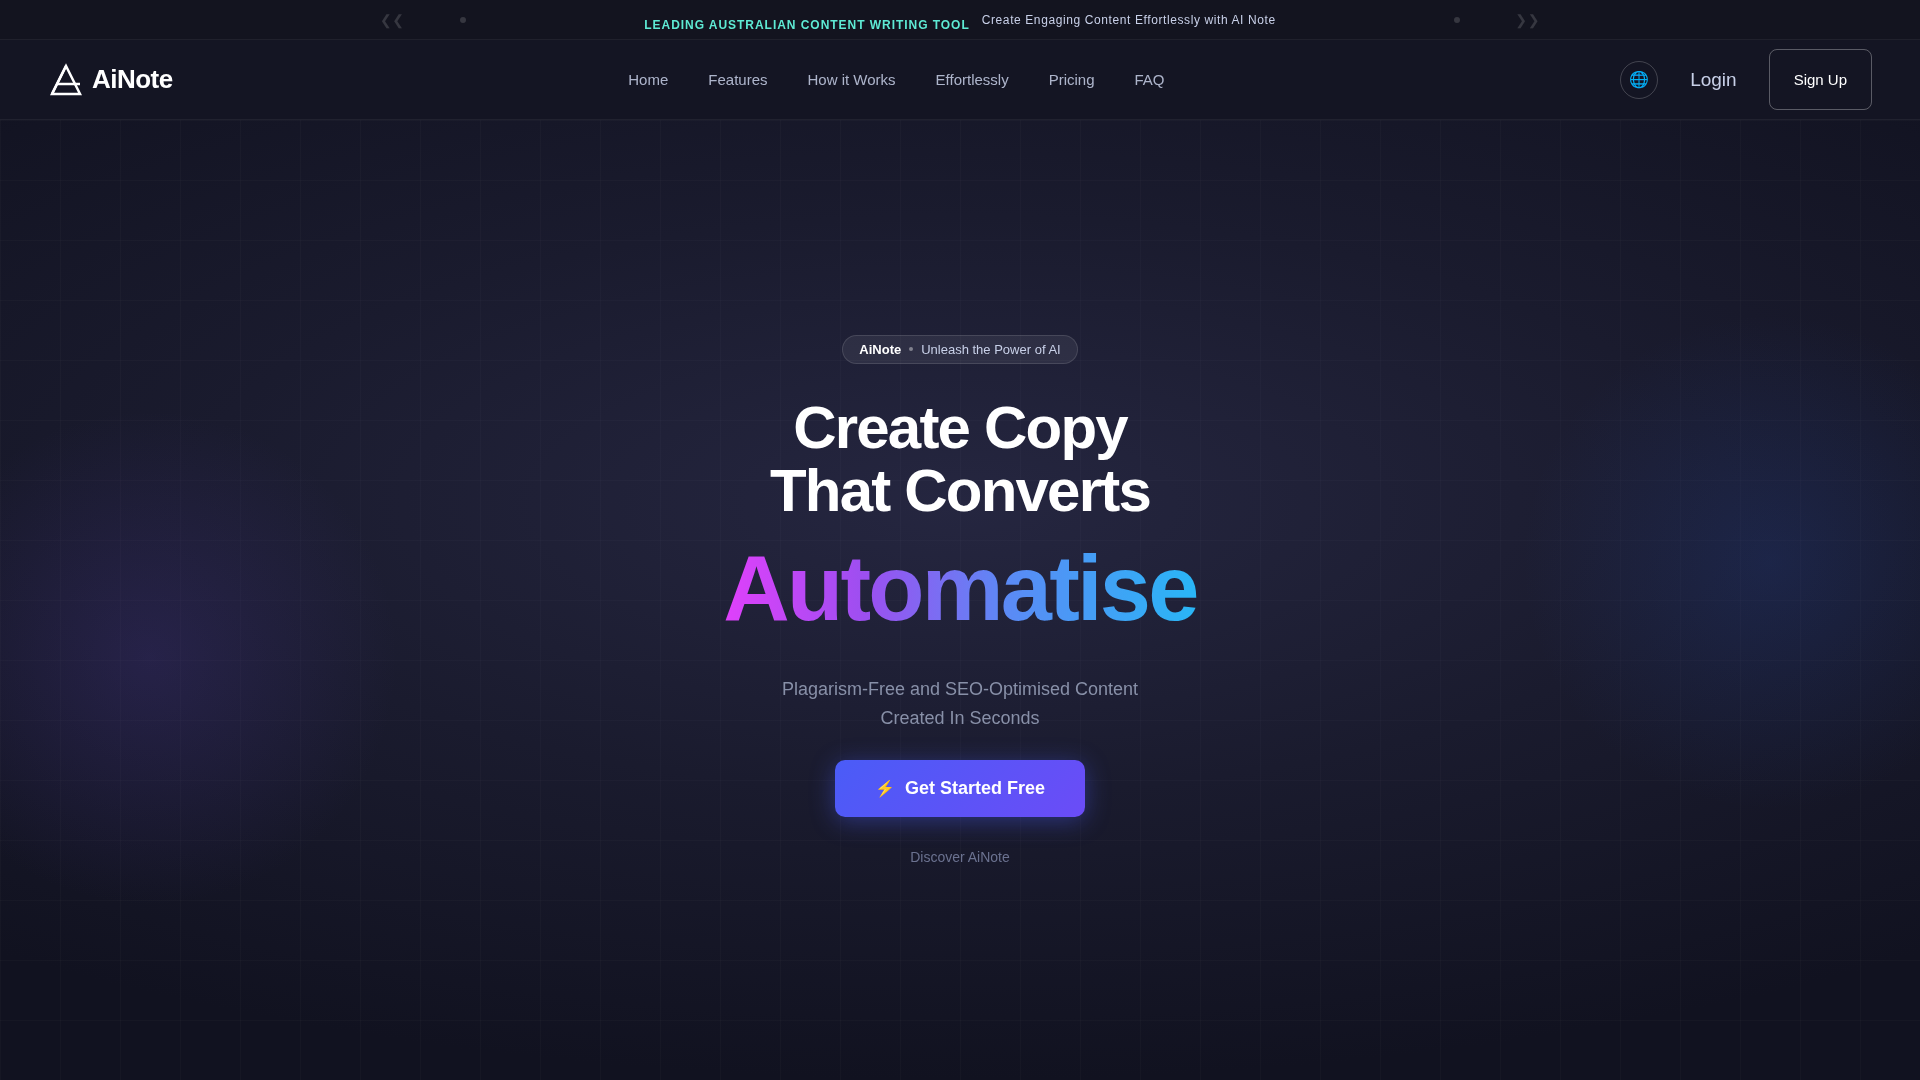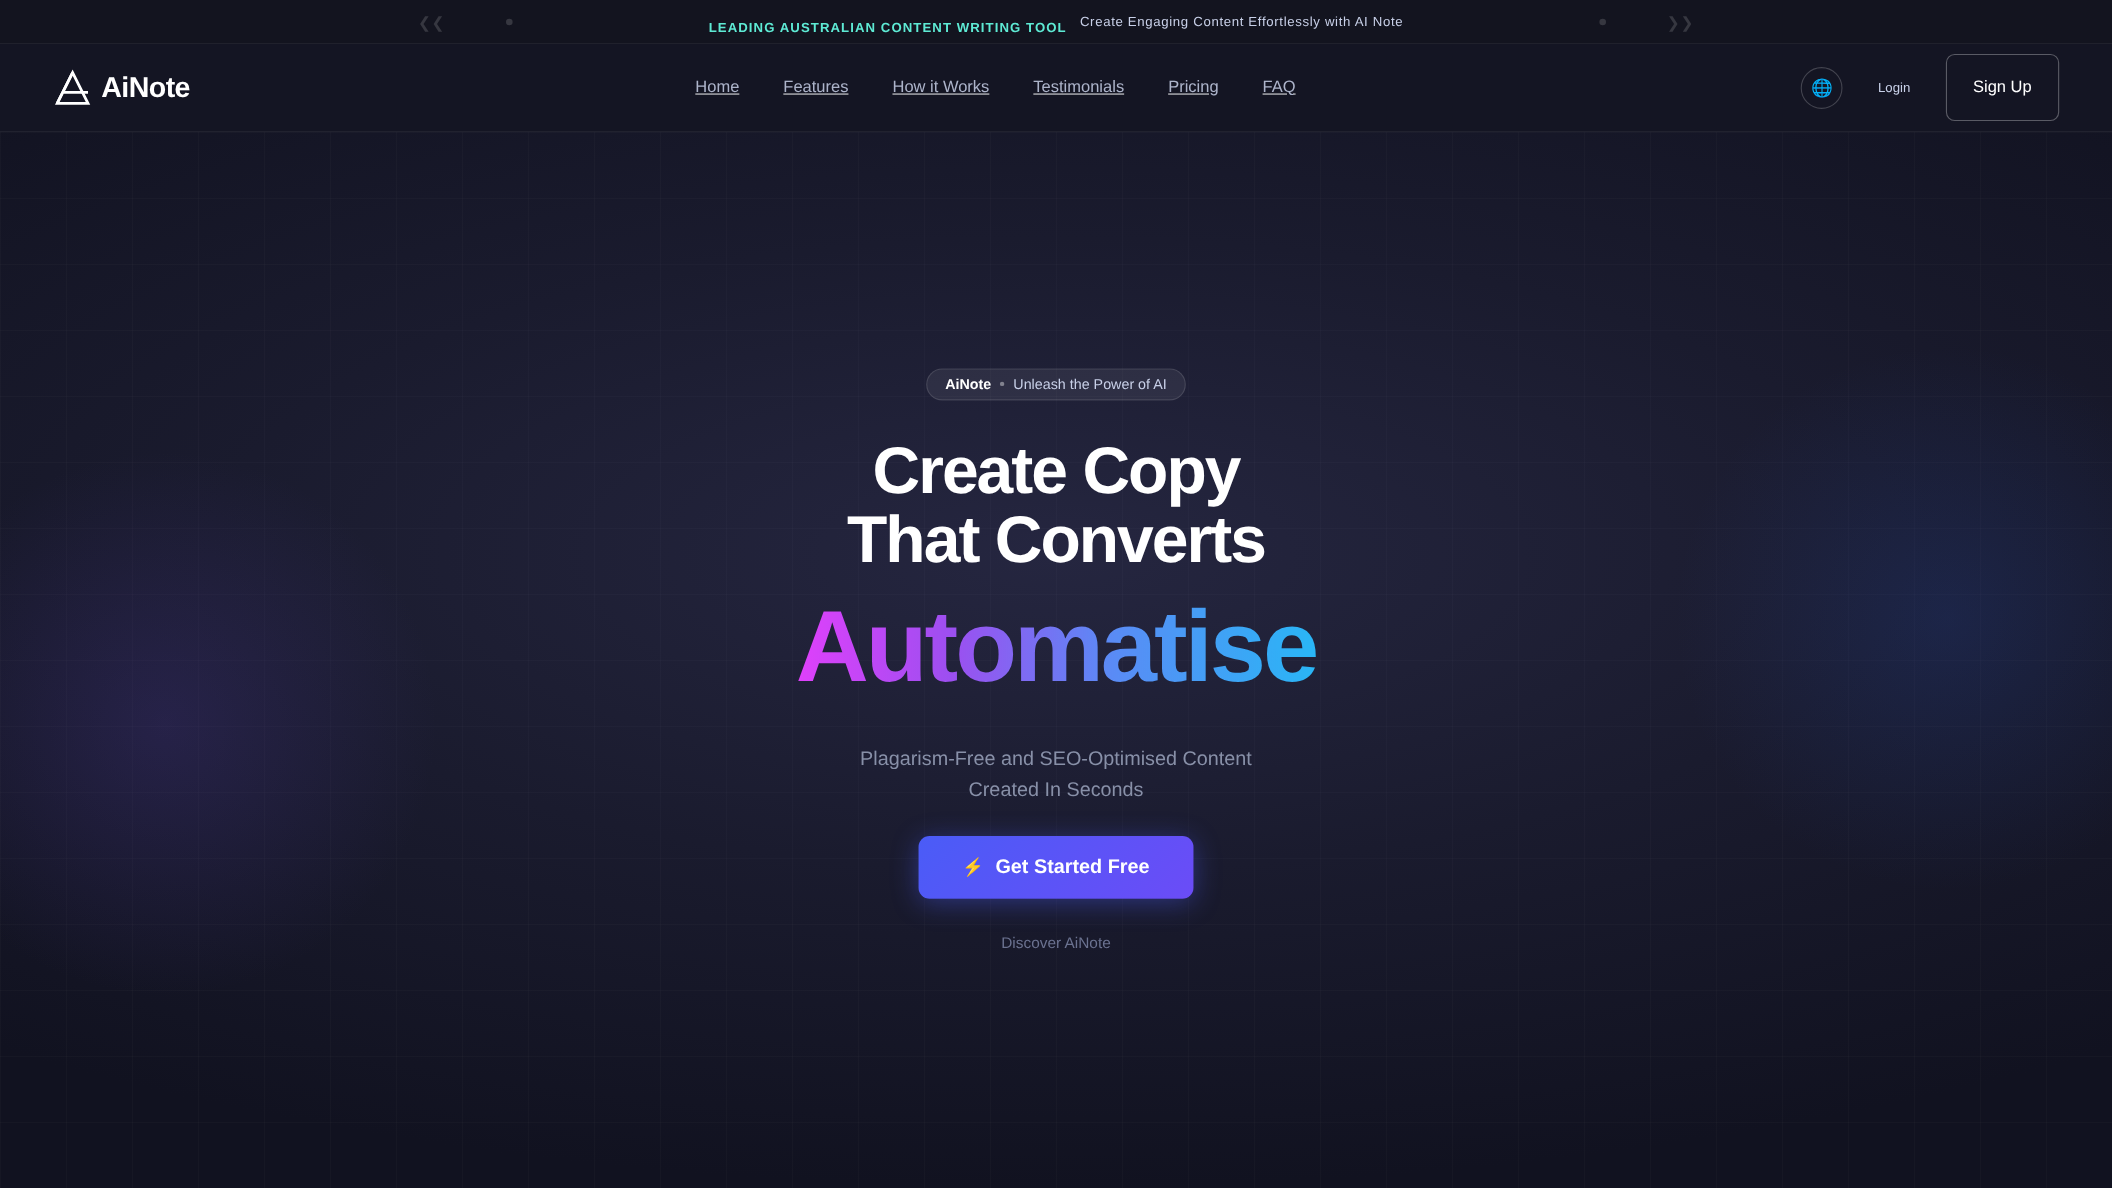--- a/index.html
+++ b/index.html
@@ -81,21 +81,20 @@
       font-weight: 700;
       color: #ffffff;
       letter-spacing: -0.02em;
     }
 
     .nav-links {
       display: flex;
       align-items: flex-end;
       gap: 40px;
       list-style: none;
-      text-decoration: underline;
     }
 
     .nav-links a {
       color: #c8d0e8;
       text-decoration: none;
       font-size: 15px;
       font-weight: 400;
       opacity: 0.85;
       transition: opacity 0.2s;
       cursor: pointer;
@@ -118,21 +117,21 @@
       justify-content: center;
       cursor: pointer;
       color: #c8d0e8;
       font-size: 16px;
     }
 
     .login-btn {
       background: transparent;
       border: none;
       color: #c8d0e8;
-      font-size: 12px;
+      font-size: 19px;
       cursor: pointer;
       padding: 8px 16px;
     }
 
     .signup-btn {
       background: transparent;
       border: 1px solid rgba(255,255,255,0.3);
       color: #ffffff;
       font-size: 15px;
       cursor: pointer;
@@ -321,21 +320,21 @@
     <li>
       <a>Home</a>
     </li>
     <li>
       <a>Features</a>
     </li>
     <li>
       <a>How it Works</a>
     </li>
     <li>
-      <a>Testimonials</a>
+      <a>Effortlessly</a>
     </li>
     <li>
       <a>Pricing</a>
     </li>
     <li>
       <a>FAQ</a>
     </li>
   </ul>
 
   <div class="nav-right">

